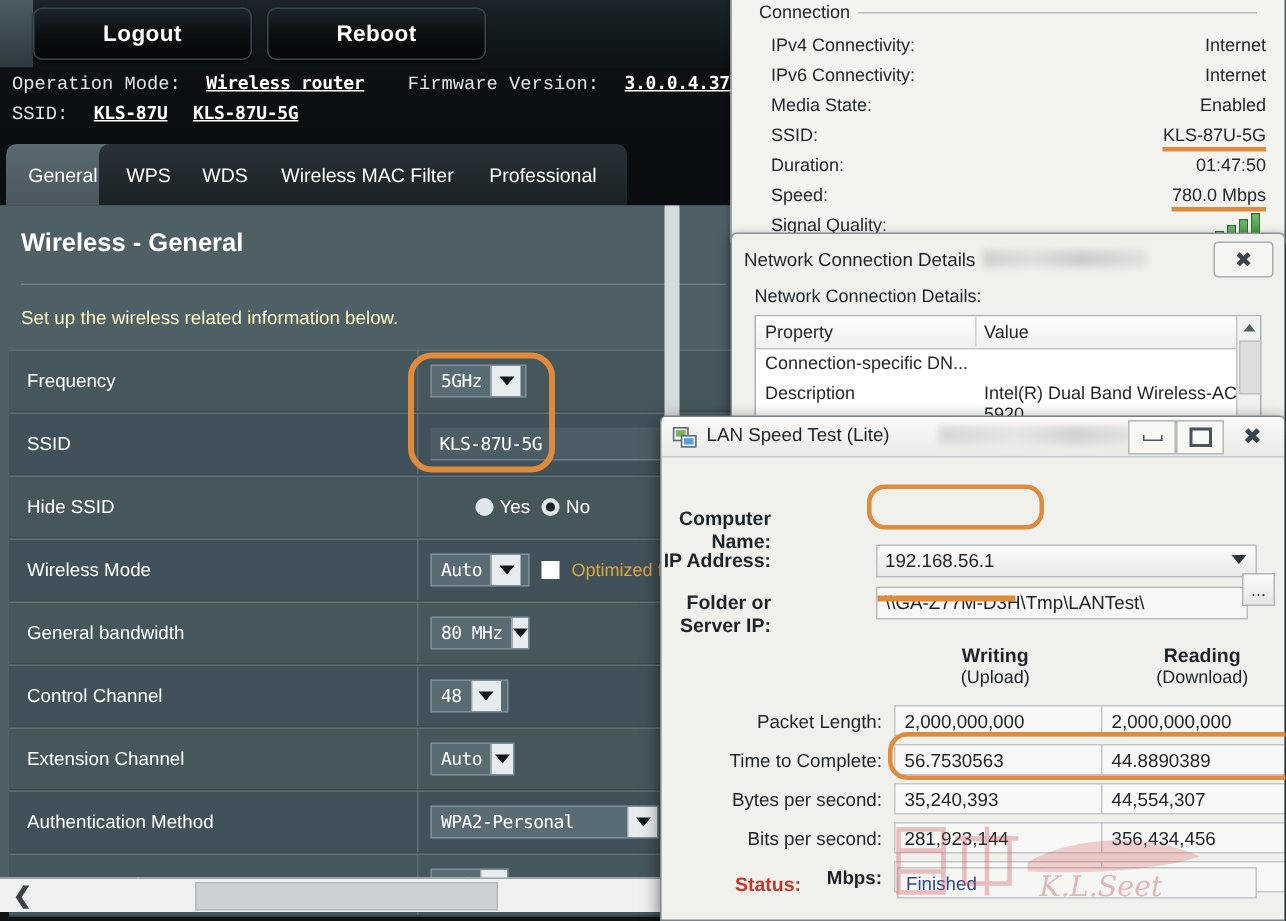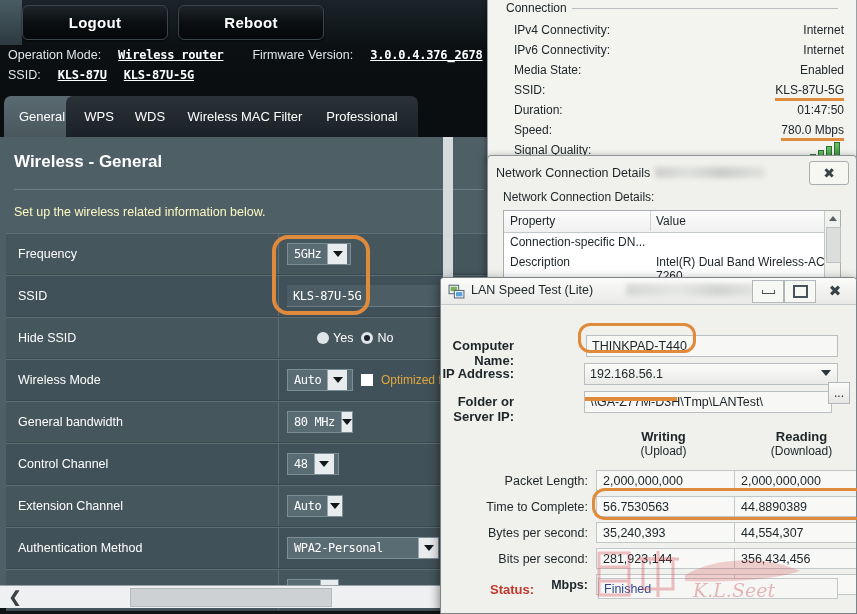--- a/index.html
+++ b/index.html
@@ -38,21 +38,21 @@
   #btn-reboot{left:178px;width:144px;}
 
   #router-info{
     position:absolute;left:0;top:45px;width:500px;height:45px;
     background:linear-gradient(180deg,#0c1012 0%,#0a0e10 100%);
     color:#e8eef0;font-size:12.5px;
   }
   #router-info .line{position:absolute;left:8px;white-space:nowrap;}
   #line1{top:3px;}
   #line2{top:23px;}
-  .lbl{color:#dfe6e9;}
+  .lbl{color:#dfe6e9;font-family:Liberation Mono, monospace;}
   .val{
     color:#ffffff;font-weight:bold;text-decoration:underline;
     font-family:"DejaVu Sans Mono",monospace;font-size:12px;
     letter-spacing:-.2px;cursor:pointer;
   }
   .gap{display:inline-block;width:22px;}
   .gap-s{display:inline-block;width:10px;}
 
   #tabs{
     position:absolute;left:0;top:90px;width:500px;height:47px;
@@ -571,21 +571,21 @@
         <div class="th" id="th-prop">Property</div>
         <div class="th" id="th-val">Value</div>
         <div id="ncd-colsep"></div>
       </div>
       <div class="ncd-row">
         <span class="c1">Connection-specific DN...</span>
         <span class="c2"></span>
       </div>
       <div class="ncd-row">
         <span class="c1">Description</span>
-        <span class="c2">Intel(R) Dual Band Wireless-AC 7260</span>
+        <span class="c2">Intel(R) Dual Band Wireless-AC 5920</span>
       </div>
       <div id="ncd-vsb">
         <div id="ncd-vthumb"></div>
       </div>
       <div id="ncd-underline"></div>
     </div>
   </div>
 </div>
 
 <div id="lst">
@@ -600,21 +600,20 @@
     <div id="lst-title">LAN Speed Test (Lite)</div>
     <div id="lst-blur"></div>
     <div class="winbtn" id="wb-min"></div>
     <div class="winbtn" id="wb-max"></div>
     <div class="winbtn" id="wb-close">✖</div>
   </div>
 
   <div id="lst-body">
 
     <div class="lst-lbl" style="top:34px;right:342px;">Computer Name:</div>
-    <div class="lst-box" style="left:145px;top:31px;width:252px;">THINKPAD-T440</div>
 
     <div class="lst-lbl" style="top:62px;right:342px;">IP Address:</div>
     <div class="lst-box combo" style="left:143px;top:59px;width:254px;">192.168.56.1</div>
     <span class="combo-arrow" style="left:380px;top:66px;"></span>
 
     <div class="lst-lbl" style="top:90px;right:342px;">Folder or Server IP:</div>
     <div class="lst-box" style="left:143px;top:87px;width:248px;">\\GA-Z77M-D3H\Tmp\LANTest\</div>
     <div id="browse-btn">...</div>
 
     <div class="colhead" style="left:155px;top:125px;width:135px;">

